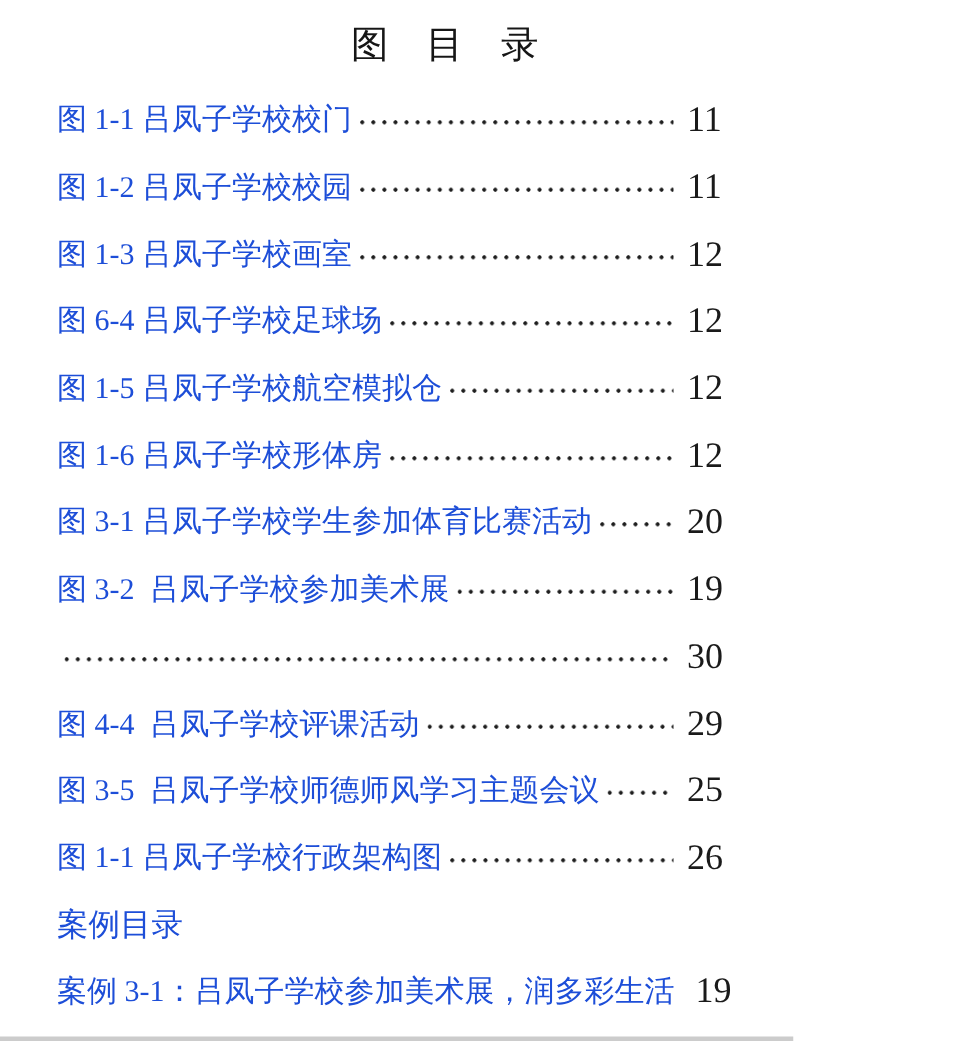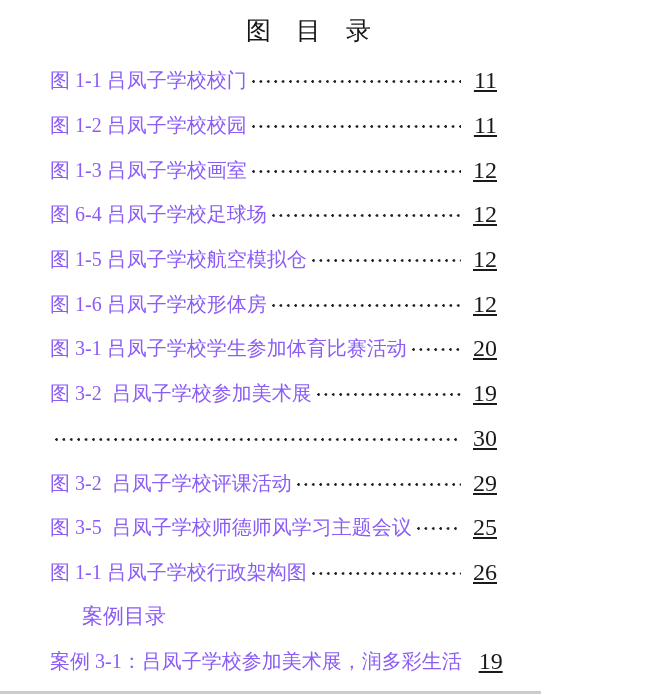--- a/index.html
+++ b/index.html
@@ -4,21 +4,20 @@
 <style>
   html, body { margin: 0; padding: 0; background: #ffffff; }
   .page {
     position: relative;
     width: 529px;
     height: 695px;
     background: #ffffff;
     overflow: hidden;
     color: #1a1a1a;
     font-family: "Liberation Serif", "DejaVu Serif", serif;
-    padding-left: 12px;
   }
   .doc-title {
     width: fit-content;
     margin: 0 auto;
     padding-top: 13px;
     font-size: 25px;
     line-height: 35px;
     white-space: pre;
     transform: translateX(32px);
     font-weight: normal;
@@ -27,40 +26,38 @@
   .toc-block { margin: 10px 44px 0 38px; }
   .toc-row {
     display: flex;
     align-items: center;
     height: 44.7px;
   }
   .entry-text {
     font-size: 20px;
     white-space: pre;
     line-height: 1;
-    color: #8b5cf6;
+    color: #1d4ed8;
   }
-  .heading-row .entry-text { font-size: 21px; margin-left: 32px; }
+  .heading-row .entry-text { font-size: 21px; }
   .dot-leader {
     flex: 1 1 auto;
     height: 3px;
     margin: 3px 9px 0 5px;
     background-image: radial-gradient(circle at 1.5px 1.5px, #1e1e1e 1.15px, rgba(0,0,0,0) 1.5px);
     background-size: 7.4px 3px;
     background-repeat: repeat-x;
     background-position: left center;
   }
   .page-num {
     font-size: 24px;
     line-height: 1;
     min-width: 27px;
-    text-align: right;
     color: #1a1a1a;
     flex: 0 0 auto;
-    text-decoration: underline;
   }
   .bottom-edge {
     position: absolute;
     left: 0;
     bottom: 1px;
     width: 100%;
     height: 3px;
     background: #cccccc;
   }
 </style>
@@ -122,21 +119,21 @@
           <span class="dot-leader"></span>
           <span class="page-num">19</span>
         </div>
 
         <div class="toc-row">
           <span class="dot-leader"></span>
           <span class="page-num">30</span>
         </div>
 
         <div class="toc-row">
-          <span class="entry-text">图 3-2  吕凤子学校评课活动</span>
+          <span class="entry-text">图 4-4  吕凤子学校评课活动</span>
           <span class="dot-leader"></span>
           <span class="page-num">29</span>
         </div>
 
         <div class="toc-row">
           <span class="entry-text">图 3-5  吕凤子学校师德师风学习主题会议</span>
           <span class="dot-leader"></span>
           <span class="page-num">25</span>
         </div>
 

